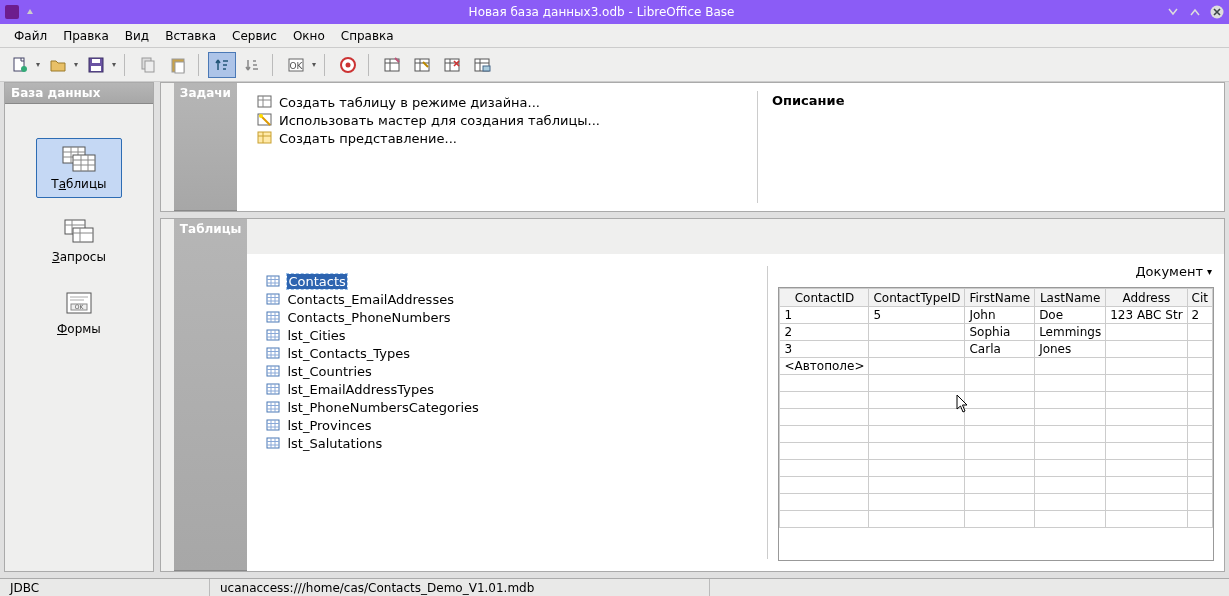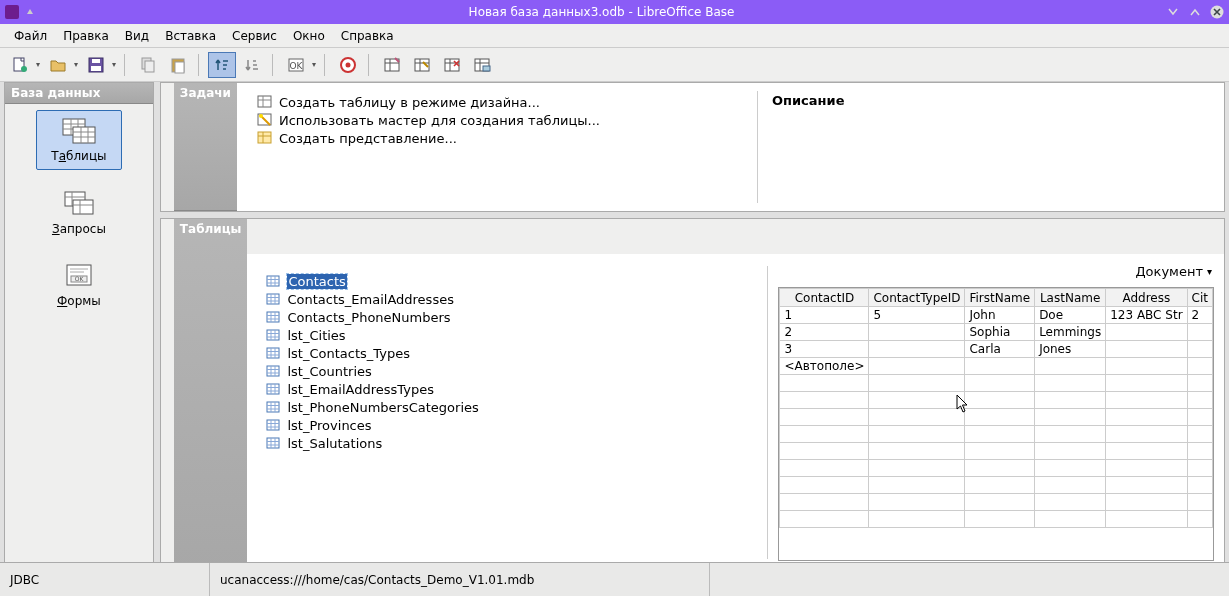--- a/index.html
+++ b/index.html
@@ -11,21 +11,21 @@
   .tbtn { width: 16px; height: 16px; display:flex; align-items:center; justify-content:center; color:#ddd; }
   .purple { width:14px; height:14px; background:#6d1d8e; border-radius:2px; }
   .menubar { height: 24px; background:#efefee; display:flex; align-items:center; padding: 0 8px; gap: 4px; border-bottom:1px solid #ccc; }
   .menubar span { padding: 2px 6px; cursor: default; }
   .toolbar { height: 34px; background:#efefee; display:flex; align-items:center; padding: 0 6px; gap: 2px; border-bottom:1px solid #ccc; }
   .tb { width:28px; height:26px; display:flex; align-items:center; justify-content:center; border:1px solid transparent; }
   .tb.active { background:#adc4e8; border:1px solid #4b79b6; }
   .tsep { width:6px; height:22px; border-left:1px solid #bbb; margin:0 2px 0 4px; }
   .dropdown { width:8px; text-align:center; color:#555; font-size:8px; margin-left:-2px;}
   .main { position:absolute; top:82px; bottom:24px; left:4px; right:4px; display:flex; gap:6px; }
-  .sidebar { width:160px; display:flex; flex-direction:column; border:1px solid #aaa; background:#efefee; }
+  .sidebar { width:160px; display:flex; flex-direction:column; border:1px solid #aaa; background:#efefee;gap:28px; }
   .panel-header { background: linear-gradient(#b6b6b6,#a7a7a7); color:#fff; font-weight:bold; padding:3px 6px; font-size:12px; border-bottom:1px solid #888;}
   .db-items { flex:1; padding:6px 4px; display:flex; flex-direction:column; gap:14px; align-items:center; }
   .db-item { width:86px; display:flex; flex-direction:column; align-items:center; gap:4px; padding:6px 2px; text-align:center; cursor:default; }
   .db-item.selected { background:#c5d8f4; border:1px solid #2d6cb3; border-radius:2px; }
   .db-item .label { font-size:12px; }
   .ico { width:36px; height:28px; display:flex; align-items:center; justify-content:center; }
   .right-col { flex:1; display:flex; flex-direction:column; gap:6px; }
   .tasks-panel, .tables-panel { border:1px solid #aaa; background:#efefee; display:flex; flex-direction:row;padding-left:13px; }
   .tasks-panel { height:130px; }
   .tables-panel { flex:1; }
@@ -41,21 +41,21 @@
   .tbl-row .ti { width:16px; height:16px; display:flex; align-items:center; justify-content:center; }
   .tbl-row.selected .name { background:#2d64b0; color:#fff; outline:1px dashed #9cc0e8; outline-offset:0; padding:0 1px;}
   .tables-divider { width:0; border-left:1px solid #ccc; margin:12px 0; }
   .preview-area { flex:1; padding:8px 10px 10px 10px; display:flex; flex-direction:column; }
   .preview-top { display:flex; justify-content:flex-end; align-items:center; padding:2px 2px 8px 0; gap:4px; font-size:13px;}
   .grid-wrap { border:1px solid #999; flex:1; overflow:hidden; }
   table.grid { border-collapse:collapse; width:100%; font-size:12px; }
   table.grid th, table.grid td { border:1px solid #ccc; padding:1px 4px; text-align:left; white-space:nowrap; overflow:hidden; }
   table.grid th { background:#f2f2f2; font-weight:normal; height:18px; text-align:center;}
   table.grid td { height:16px; }
-  .statusbar { position:absolute; bottom:0; left:0; right:0; height:34px; background:#e9e9e8; border-top:1px solid #aaa; display:flex; align-items:center; font-size:12px; }
+  .statusbar { position:absolute; bottom:0; left:0; right:0; height:18px; background:#e9e9e8; border-top:1px solid #aaa; display:flex; align-items:center; font-size:12px; }
   .status-cell { padding:0 10px; height:100%; display:flex; align-items:center; border-right:1px solid #bbb; }
   .status-cell.first { width:210px;}
   .status-cell.mid { width:500px;}
   svg { display:block; }
   .cursor { position:absolute; left:956px; top:394px; pointer-events:none; z-index:100;}
 </style>
 </head>
 <body>
 
 <div class="titlebar">

